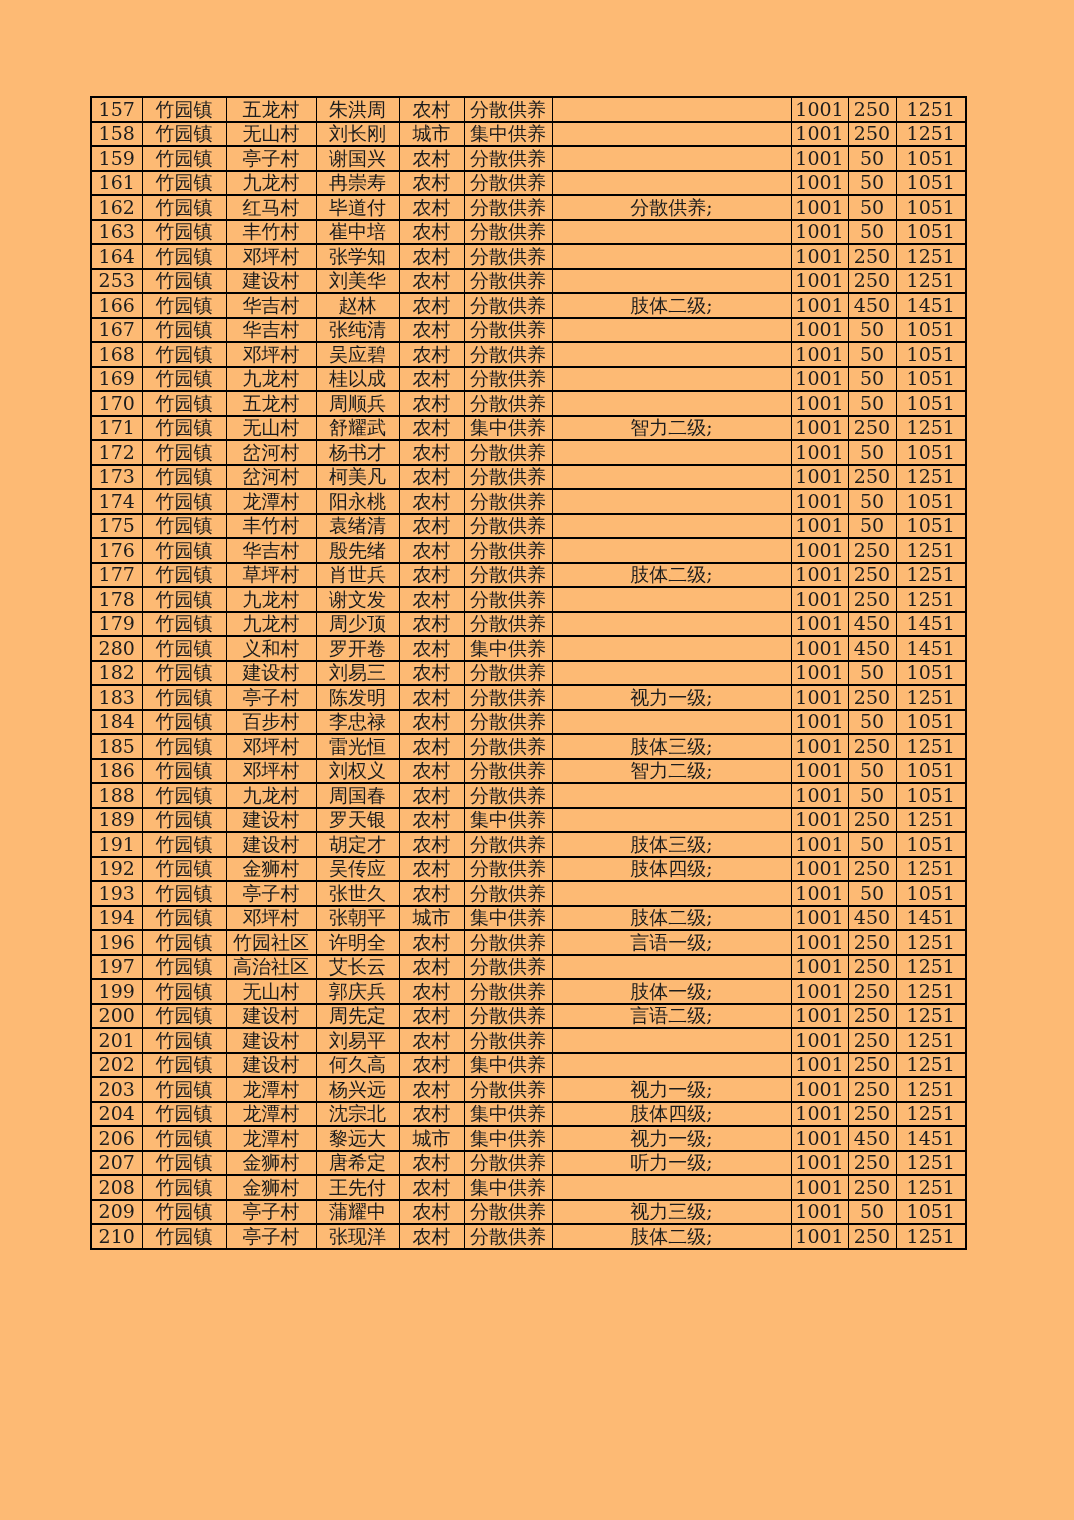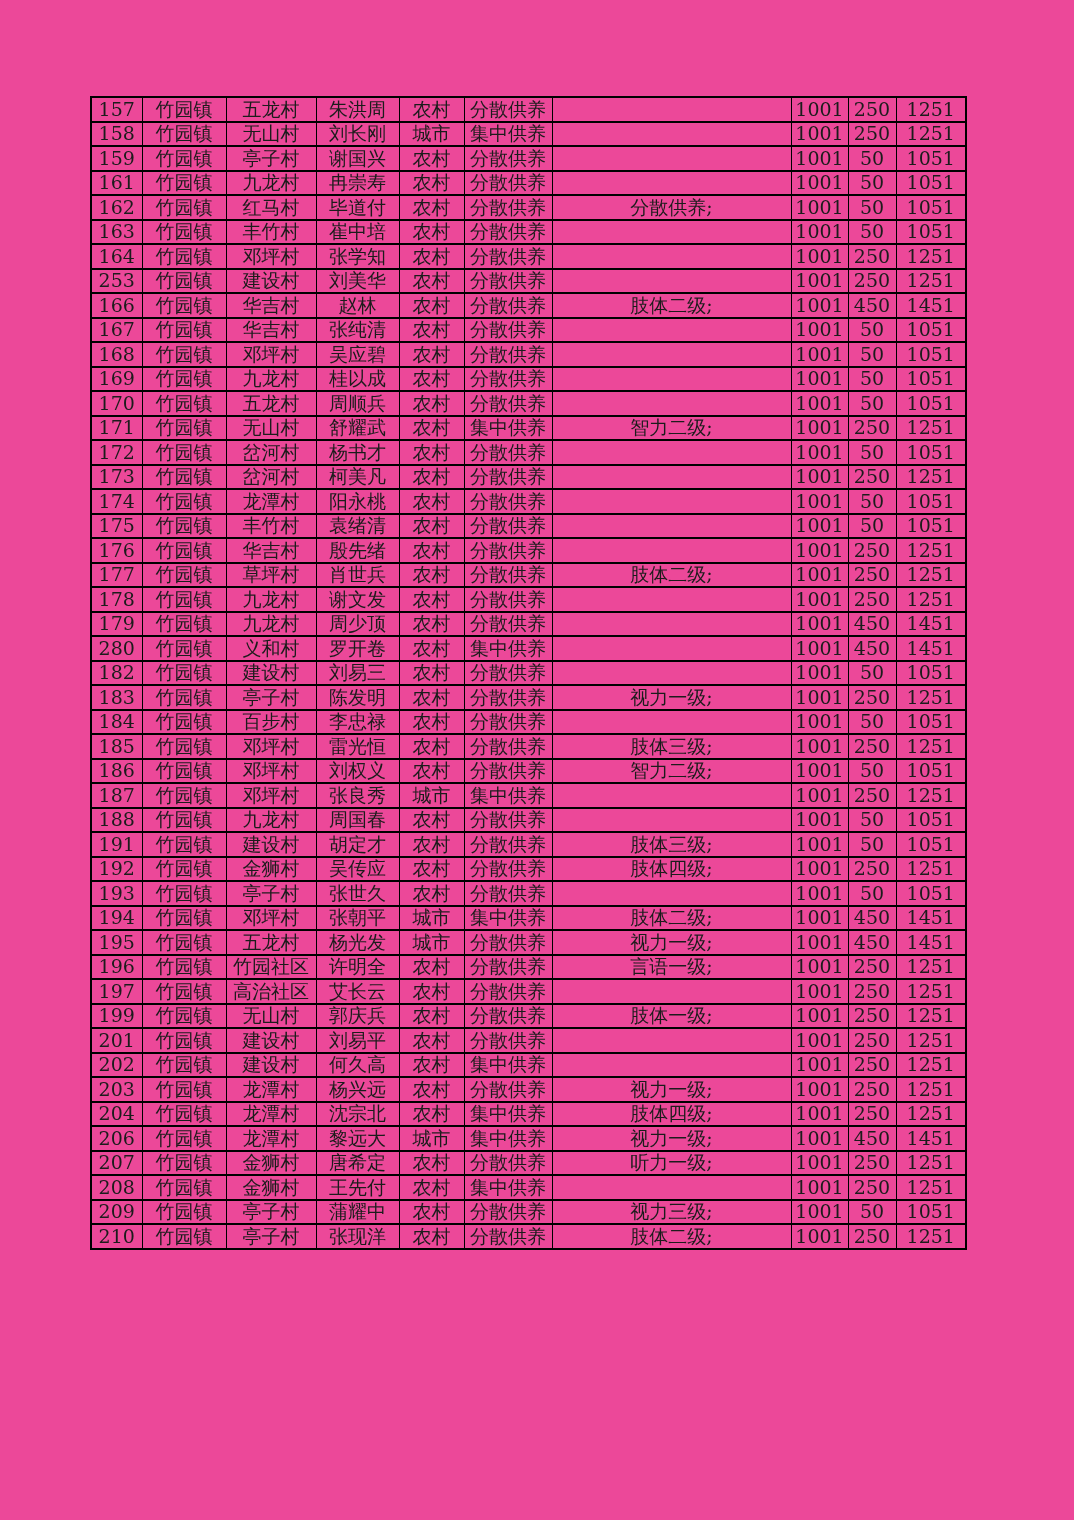--- a/index.html
+++ b/index.html
@@ -4,21 +4,21 @@
 <style>
   html, body { margin: 0; padding: 0; }
   body {
     width: 1074px; height: 1520px;
     background: #ffffff;
     font-family: "DejaVu Serif", "Liberation Serif", serif;
   }
   .page {
     position: relative;
     width: 1074px; height: 1520px;
-    background: #ec4899;
+    background: #fdba74;
     overflow: hidden;
   }
   table.data-table {
     position: absolute;
     left: 90px; top: 96px;
     width: 875px;
     border-collapse: collapse;
     table-layout: fixed;
     border: 2px solid #000000;
   }
@@ -396,42 +396,42 @@
           <td>邓坪村</td>
           <td>刘权义</td>
           <td>农村</td>
           <td>分散供养</td>
           <td>智力二级;</td>
           <td>1001</td>
           <td>50</td>
           <td>1051</td>
         </tr>
         <tr>
-          <td>187</td>
-          <td>竹园镇</td>
-          <td>邓坪村</td>
-          <td>张良秀</td>
-          <td>城市</td>
-          <td>集中供养</td>
-          <td></td>
-          <td>1001</td>
-          <td>250</td>
-          <td>1251</td>
-        </tr>
-        <tr>
           <td>188</td>
           <td>竹园镇</td>
           <td>九龙村</td>
           <td>周国春</td>
           <td>农村</td>
           <td>分散供养</td>
           <td></td>
           <td>1001</td>
           <td>50</td>
           <td>1051</td>
+        </tr>
+        <tr>
+          <td>189</td>
+          <td>竹园镇</td>
+          <td>建设村</td>
+          <td>罗天银</td>
+          <td>农村</td>
+          <td>集中供养</td>
+          <td></td>
+          <td>1001</td>
+          <td>250</td>
+          <td>1251</td>
         </tr>
         <tr>
           <td>191</td>
           <td>竹园镇</td>
           <td>建设村</td>
           <td>胡定才</td>
           <td>农村</td>
           <td>分散供养</td>
           <td>肢体三级;</td>
           <td>1001</td>
@@ -468,32 +468,20 @@
           <td>邓坪村</td>
           <td>张朝平</td>
           <td>城市</td>
           <td>集中供养</td>
           <td>肢体二级;</td>
           <td>1001</td>
           <td>450</td>
           <td>1451</td>
         </tr>
         <tr>
-          <td>195</td>
-          <td>竹园镇</td>
-          <td>五龙村</td>
-          <td>杨光发</td>
-          <td>城市</td>
-          <td>分散供养</td>
-          <td>视力一级;</td>
-          <td>1001</td>
-          <td>450</td>
-          <td>1451</td>
-        </tr>
-        <tr>
           <td>196</td>
           <td>竹园镇</td>
           <td>竹园社区</td>
           <td>许明全</td>
           <td>农村</td>
           <td>分散供养</td>
           <td>言语一级;</td>
           <td>1001</td>
           <td>250</td>
           <td>1251</td>
@@ -511,20 +499,32 @@
           <td>1251</td>
         </tr>
         <tr>
           <td>199</td>
           <td>竹园镇</td>
           <td>无山村</td>
           <td>郭庆兵</td>
           <td>农村</td>
           <td>分散供养</td>
           <td>肢体一级;</td>
+          <td>1001</td>
+          <td>250</td>
+          <td>1251</td>
+        </tr>
+        <tr>
+          <td>200</td>
+          <td>竹园镇</td>
+          <td>建设村</td>
+          <td>周先定</td>
+          <td>农村</td>
+          <td>分散供养</td>
+          <td>言语二级;</td>
           <td>1001</td>
           <td>250</td>
           <td>1251</td>
         </tr>
         <tr>
           <td>201</td>
           <td>竹园镇</td>
           <td>建设村</td>
           <td>刘易平</td>
           <td>农村</td>

